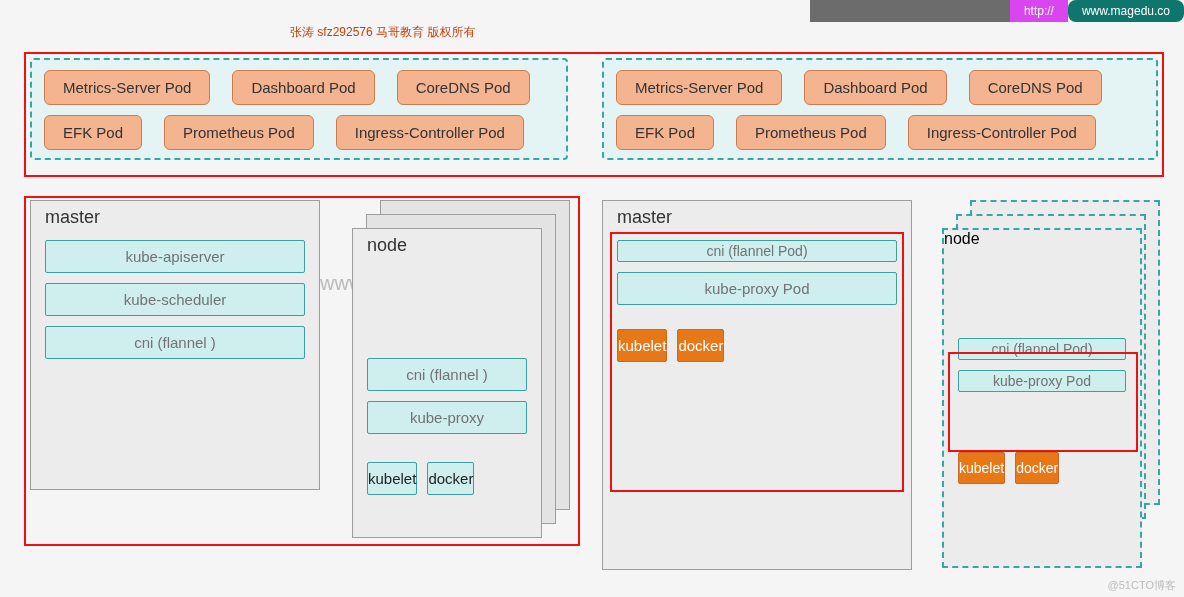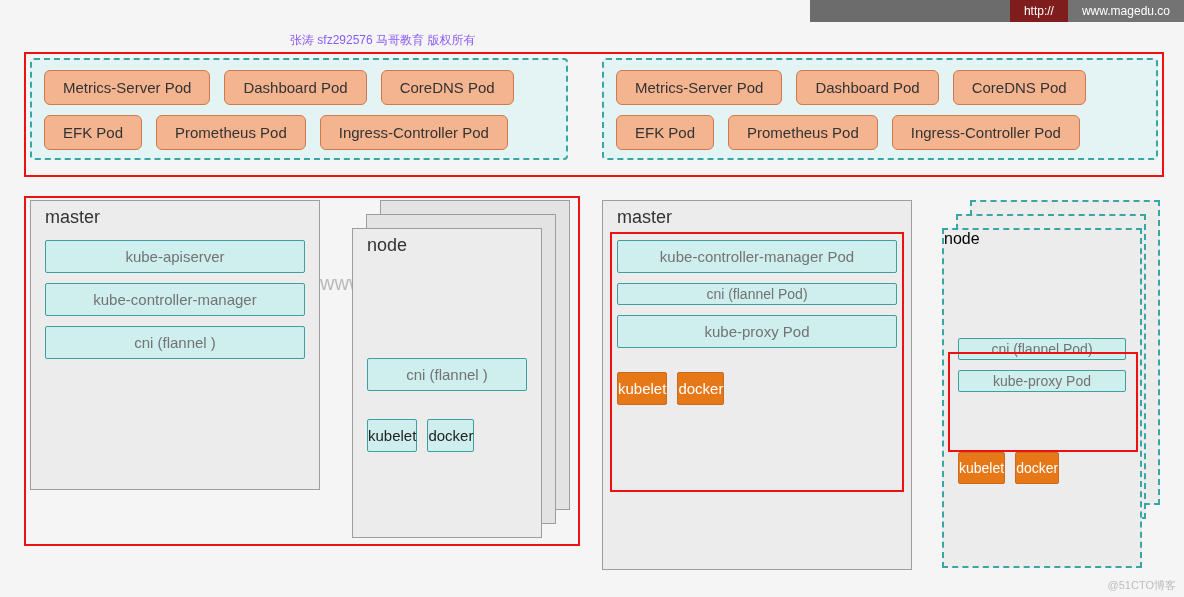--- a/index.html
+++ b/index.html
@@ -2,34 +2,34 @@
 <html><head>
 <meta charset="utf-8">
 <style>
   * { box-sizing: border-box; font-family: "Segoe UI", Arial, sans-serif; }
   body { margin:0; padding:0; width:1184px; height:597px; background:#f5f5f5; position:relative; }
 
   
   .topbar { position:absolute; top:0; right:0; height:22px; display:flex; }
   .topbar div { height:22px; font-size:12px; color:#fff; display:flex; align-items:center; padding:0 14px; }
   .tb-gray  { background:#6c6c6c; width:200px; }
-  .tb-http  { background:#7f1d1d; }
-  .tb-url   { background:#737373; }
+  .tb-http  { background:#d946ef; }
+  .tb-url   { background:#0f766e;border-radius:8px; }
 
   
-  .copyright { position:absolute; top:32px; left:290px; font-size:12px; color:#8b5cf6; }
+  .copyright { position:absolute; top:24px; left:290px; font-size:12px; color:#c2410c; }
   .wm { position:absolute; top:272px; left:320px; font-size:20px; color:#bababa; }
   .footer-mark { position:absolute; bottom:4px; right:8px; font-size:11px; color:#bdbdbd;text-align:right; }
 
   
   .addon-group {
     position:absolute; border:2px dashed #39a6a6; background:#e4f4f4;
     border-radius:4px; padding:10px 12px 8px; display:flex; flex-direction:column; gap:10px;
   }
-  .addon-row { display:flex; gap:14px; }
+  .addon-row { display:flex; gap:22px; }
   .pill {
     border:1px solid #d07a4c; background:#f4b48f; color:#333;
     border-radius:6px; padding:8px 18px; font-size:15px; white-space:nowrap;
   }
 
   
   .redbox { position:absolute; border:2px solid #e11; pointer-events:none; }
 
   
   .host {
@@ -101,46 +101,46 @@
     <div class="pill">Ingress-Controller Pod</div>
   </div>
 </div>
 
 <div class="redbox" style="top:52px; left:24px; width:1140px; height:125px;"></div>
 
 <div class="host" style="top:200px; left:30px; width:290px; height:290px;">
   <div class="title">master</div>
   <div class="inner-list">
     <div class="comp">kube-apiserver</div>
-    <div class="comp">kube-controller-manager</div>
+    <div class="comp">kube-scheduler</div>
     <div class="comp">cni (flannel )</div>
   </div>
 </div>
 
 <div class="stack-behind" style="top:200px; left:380px; width:190px; height:310px;"></div>
 <div class="stack-behind" style="top:214px; left:366px; width:190px; height:310px;"></div>
 <div class="host" style="top:228px; left:352px; width:190px; height:310px;">
   <div class="title">node</div>
   <div style="height:90px"></div>
   <div class="inner-list">
     <div class="comp">cni (flannel )</div>
+    <div class="comp">kube-proxy</div>
     <div style="height:18px"></div>
     <div class="row2">
       <div class="svc teal">kubelet</div>
       <div class="svc teal">docker</div>
     </div>
   </div>
 </div>
 
 <div class="redbox" style="top:196px; left:24px; width:556px; height:350px;"></div>
 
 <div class="host" style="top:200px; left:602px; width:310px; height:370px;">
   <div class="title">master</div>
   <div class="inner-list">
-    <div class="comp">kube-controller-manager Pod</div>
     <div class="row2">
       <div class="comp sm" style="flex:1.5">cni (flannel  Pod)</div>
     </div>
     <div class="comp">kube-proxy Pod</div>
     <div style="height:14px"></div>
     <div class="row2">
       <div class="svc">kubelet</div>
       <div class="svc">docker</div>
     </div>
   </div>

